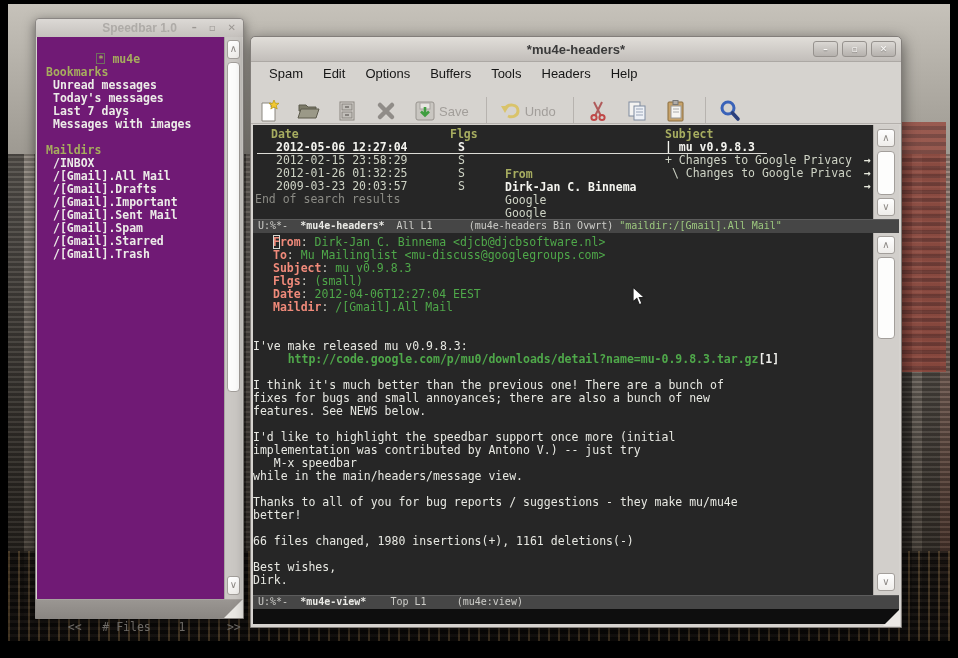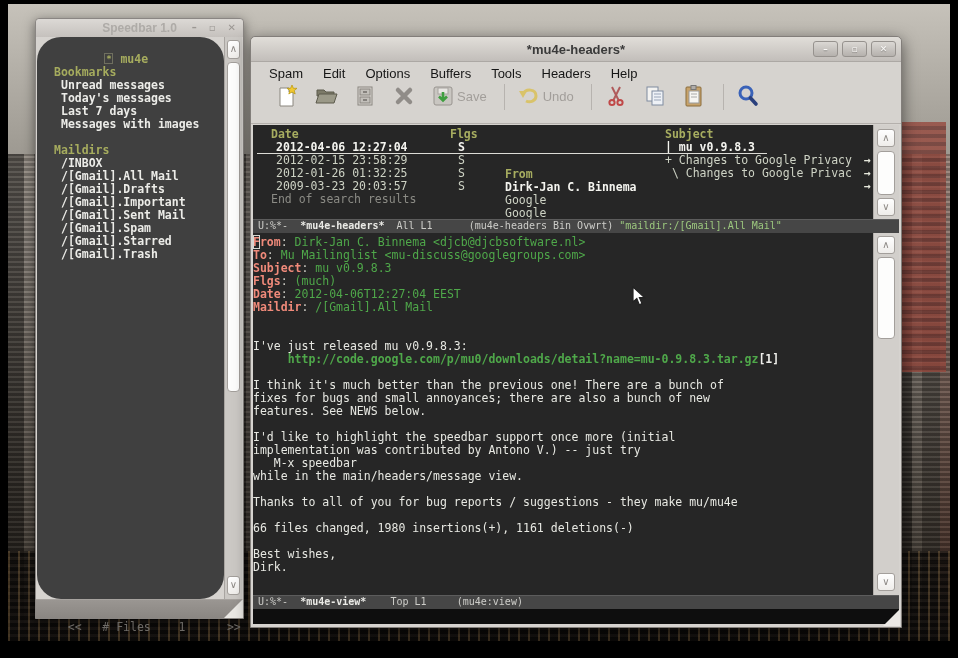--- a/index.html
+++ b/index.html
@@ -31,22 +31,22 @@
   
   .speedbar { position:absolute; left:35px; top:18px; width:209px; height:601px;
     background:#d6d3cf; border:1px solid #8a8683; border-radius:4px 4px 0 0;
     box-shadow:0 3px 12px rgba(0,0,0,.5); }
   .sb-titlebar { height:18px; background:linear-gradient(#dcd9d5,#c5c1bd); border-radius:4px 4px 0 0;
     display:flex; align-items:center; justify-content:center; position:relative; }
   .sb-title { font-weight:bold; font-size:12px; color:#aeaba7; }
   .sb-winbtns { position:absolute; right:7px; top:1px; display:flex; gap:12px;
     font:bold 10px/16px "DejaVu Sans",sans-serif; color:#9b9793; }
   .sb-body { position:absolute; left:1px; right:1px; top:18px; bottom:19px; display:flex; }
-  .sb-text { flex:1; background:#404040; padding:3px 0 0 12px; overflow:hidden;
-    font:bold 11.5px/13px "DejaVu Sans Mono",monospace; color:#ecece8;border-radius:24px; }
+  .sb-text { flex:1; background:#701a75; padding:3px 0 0 4px; overflow:hidden;
+    font:bold 11.5px/13px "DejaVu Sans Mono",monospace; color:#ecece8; }
   .sb-line { height:13px; white-space:pre; }
   .sb-expander { display:inline-block; width:9px; height:11px; border:1px solid #6f6f5f;
     color:#a6ac5e; font:bold 9px/10px "DejaVu Sans Mono",monospace; text-align:center;
     margin-right:7px; vertical-align:top; }
   .sb-rootlabel,.sb-section-label { color:#a6ac5e; }
   .sb-section-label { padding-left:5px; height:13px; }
   .sb-item { color:#ecece8; padding-left:12px; height:13px; white-space:pre; }
   .sb-gap { height:13px; }
   .sb-scroll { width:18px; background:#cbc8c4; border-left:1px solid #a9a5a1; position:relative; }
   .sb-scroll .scroll-btn { left:2px; width:13px; height:19px; }
@@ -65,21 +65,21 @@
   .em-titlebar { height:25px; background:linear-gradient(#e1ded9,#c2beba); border-radius:5px 5px 0 0;
     display:flex; align-items:center; justify-content:center; position:relative;
     border-bottom:1px solid #aca8a4; }
   .em-title { font-weight:bold; font-size:13px; color:#3a3a3a; }
   .em-winbtns { position:absolute; right:5px; top:4px; display:flex; gap:4px; }
   .em-btn { width:25px; height:16px; border:1px solid #96928e; border-radius:3px;
     background:linear-gradient(#dbd8d4,#b5b1ad); color:#fbfaf8; text-align:center;
     font:bold 9px/14px "DejaVu Sans",sans-serif; text-shadow:0 1px 1px rgba(0,0,0,.3); }
   .em-menubar { height:22px; display:flex; align-items:center; padding-left:8px; background:#d6d3cf; }
   .em-menu-item { font-size:13px; color:#161616; padding:0 10px; }
-  .em-toolbar { height:40px; display:flex; align-items:flex-start; padding-left:24px;
+  .em-toolbar { height:40px; display:flex; align-items:flex-end; padding-left:6px;
     background:#d6d3cf; border-bottom:1px solid #b4b0ac; }
   .tb-item { display:flex; align-items:center; margin-right:15px; }
   .tb-label { font-size:13px; color:#a29e9a; margin-left:2px; }
   .tb-sep { width:1px; height:26px; background:#b7b3af; margin:0 12px 0 2px; }
 
   .em-content { position:absolute; top:88px; left:2px; right:2px; bottom:3px; background:#262626;
     display:flex; flex-direction:column; font:11.5px/13px "DejaVu Sans Mono",monospace; }
 
   .headers-pane { height:94px; display:flex; }
   .headers-text { flex:1; padding-top:3px; color:#ced3c5; overflow:hidden; }
@@ -87,36 +87,36 @@
   .hcols { color:#a7ad60; font-weight:bold; padding-left:18px; }
   .hrow  { padding-left:23px; }
   .hcols .c-date { width:179px; } .hrow .c-date { width:174px; }
   .c-flgs { width:55px; } .hrow .c-flgs { padding-left:8px; }
   .c-from { width:160px;margin-top:40px; }
   .c-subj { flex:1; overflow:hidden; }
   .hrow.current { color:#f4f4ef; font-weight:bold; }
   .hrow.current::after { content:""; position:absolute; left:4px; width:510px; bottom:0;
     border-bottom:1px solid #dcdcd6; }
   .trunc-arrow { position:absolute; right:2px; top:0; color:#e6e8dc; font-weight:bold; }
-  .end-line { color:#8b8b85; padding-left:18px; height:13px; }
+  .end-line { color:#8b8b85; padding-left:2px; height:13px; }
 
   .vscroll { width:26px; background:#d2cfcb; border-left:1px solid #b2aeaa; position:relative; }
   .vscroll .scroll-btn { left:3px; width:18px; height:18px; }
   .vscroll .scroll-thumb { left:3px; width:18px; }
   .hs-up { top:4px; } .hs-thumb { top:26px; height:44px; } .hs-down { bottom:3px; }
   .ms-up { top:3px; } .ms-thumb { top:24px; height:82px; } .ms-down { bottom:4px; }
 
   .modeline { height:14px; background:#464646; box-shadow:inset 0 1px 0 #5c5c5c;
     color:#cdcdc9; white-space:pre; padding-left:5px; font-size:10px; line-height:14px; }
   .ml-buffer { font-weight:bold; color:#eaeae6; }
   .ml-maildir { color:#9cc87e; }
 
   .view-pane { flex:1; display:flex; }
   .view-text { flex:1; padding-top:3px; color:#e7e8e2; overflow:hidden; }
-  .vfield { height:13px; white-space:pre; }
+  .vfield { height:13px; white-space:pre;margin-left:20px; }
   .vlabel { color:#f08a7a; font-weight:bold; }
   .vcolon { color:#cfcfc7; }
   .vvalue { color:#4fa84a; }
   .cursor-box { outline:1px solid #d6d6d0; outline-offset:-1px; }
   .bline { height:13px; white-space:pre; }
   .blink { color:#4fa84a; font-weight:bold; }
   .blink-suffix { font-weight:bold; color:#eeeeea; }
   .echo { height:15px; background:#0e0e0e; }
   .em-grip { position:absolute; right:1px; bottom:1px; width:0; height:0;
     border-bottom:17px solid #ece9e5; border-left:17px solid transparent; }
@@ -279,21 +279,21 @@
 
   <div class="em-content">
 
     <div class="headers-pane">
       <div class="headers-text">
         <div class="hcols">
           <span class="c-date">Date</span><span class="c-flgs">Flgs</span><span class="c-from">From</span><span class="c-subj">Subject</span>
         </div>
         <div id="hrows">
             <div class="hrow current">
-    <span class="c-date">2012-04-06 12:27:04</span><span class="c-flgs">S</span><span class="c-from">Dirk-Jan C. Binnema</span><span class="c-subj">| mu v0.9.8.3</span>
+    <span class="c-date">2012-05-06 12:27:04</span><span class="c-flgs">S</span><span class="c-from">Dirk-Jan C. Binnema</span><span class="c-subj">| mu v0.9.8.3</span>
   </div>
             <div class="hrow">
     <span class="c-date">2012-02-15 23:58:29</span><span class="c-flgs">S</span><span class="c-from">Google</span><span class="c-subj">+ Changes to Google Privacy </span>
   <span class="trunc-arrow">→</span></div>
             <div class="hrow">
     <span class="c-date">2012-01-26 01:32:25</span><span class="c-flgs">S</span><span class="c-from">Google</span><span class="c-subj"> \ Changes to Google Privac</span>
   <span class="trunc-arrow">→</span></div>
             <div class="hrow">
     <span class="c-date">2009-03-23 20:03:57</span><span class="c-flgs">S</span><span class="c-from">Gmail Team</span>
   <span class="trunc-arrow">→</span></div>
@@ -308,40 +308,41 @@
     </div>
 
     <div class="modeline"><span>U:%*-  </span><span class="ml-buffer">*mu4e-headers*</span><span>  All L1      (mu4e-headers Bin Ovwrt) </span><span class="ml-maildir">"maildir:/[Gmail].All Mail"</span></div>
 
     <div class="view-pane">
       <div class="view-text">
         <div id="vfields">
             <div class="vfield"><span class="vlabel"><span class="cursor-box">F</span>rom</span><span class="vcolon">: </span><span class="vvalue">Dirk-Jan C. Binnema &lt;djcb@djcbsoftware.nl&gt;</span></div>
             <div class="vfield"><span class="vlabel">To</span><span class="vcolon">: </span><span class="vvalue">Mu Mailinglist &lt;mu-discuss@googlegroups.com&gt;</span></div>
             <div class="vfield"><span class="vlabel">Subject</span><span class="vcolon">: </span><span class="vvalue">mu v0.9.8.3</span></div>
-            <div class="vfield"><span class="vlabel">Flgs</span><span class="vcolon">: </span><span class="vvalue">(much)</span></div>
+            <div class="vfield"><span class="vlabel">Flgs</span><span class="vcolon">: </span><span class="vvalue">(small)</span></div>
             <div class="vfield"><span class="vlabel">Date</span><span class="vcolon">: </span><span class="vvalue">2012-04-06T12:27:04 EEST</span></div>
             <div class="vfield"><span class="vlabel">Maildir</span><span class="vcolon">: </span><span class="vvalue">/[Gmail].All Mail</span></div>
           </div>
         <div id="vbody">
             <div class="bline"></div>
             <div class="bline"></div>
-            <div class="bline">I've just released mu v0.9.8.3:</div>
+            <div class="bline">I've make released mu v0.9.8.3:</div>
             <div class="bline">     <span class="blink">http://code.google.com/p/mu0/downloads/detail?name=mu-0.9.8.3.tar.gz</span><span class="blink-suffix">[1]</span></div>
             <div class="bline"></div>
             <div class="bline">I think it's much better than the previous one! There are a bunch of</div>
             <div class="bline">fixes for bugs and small annoyances; there are also a bunch of new</div>
             <div class="bline">features. See NEWS below.</div>
             <div class="bline"></div>
             <div class="bline">I'd like to highlight the speedbar support once more (initial</div>
             <div class="bline">implementation was contributed by Antono V.) -- just try</div>
             <div class="bline">   M-x speedbar</div>
             <div class="bline">while in the main/headers/message view.</div>
             <div class="bline"></div>
             <div class="bline">Thanks to all of you for bug reports / suggestions - they make mu/mu4e</div>
+            <div class="bline">better!</div>
             <div class="bline"></div>
             <div class="bline">66 files changed, 1980 insertions(+), 1161 deletions(-)</div>
             <div class="bline"></div>
             <div class="bline">Best wishes,</div>
             <div class="bline">Dirk.</div>
           </div>
       </div>
       <div class="vscroll">
         <div class="scroll-btn ms-up">∧</div>
         <div class="scroll-thumb ms-thumb"></div>

